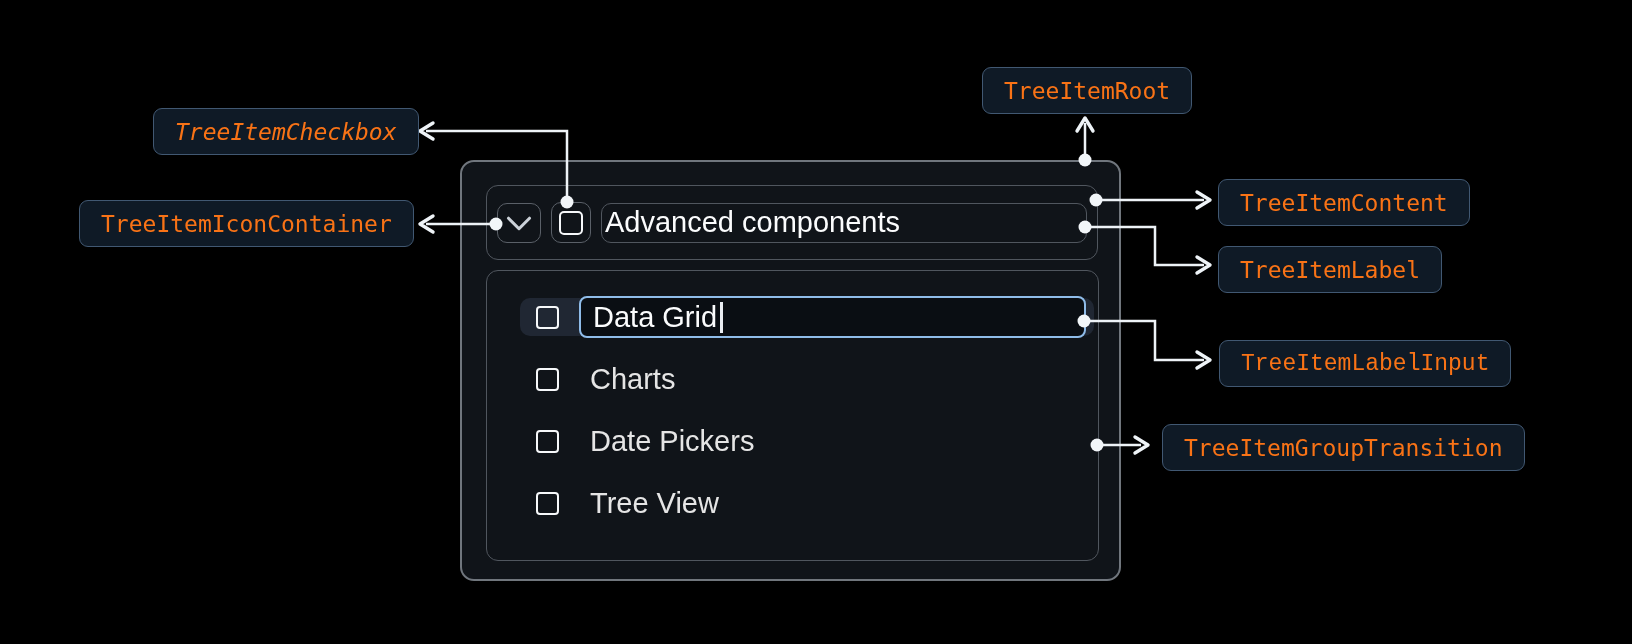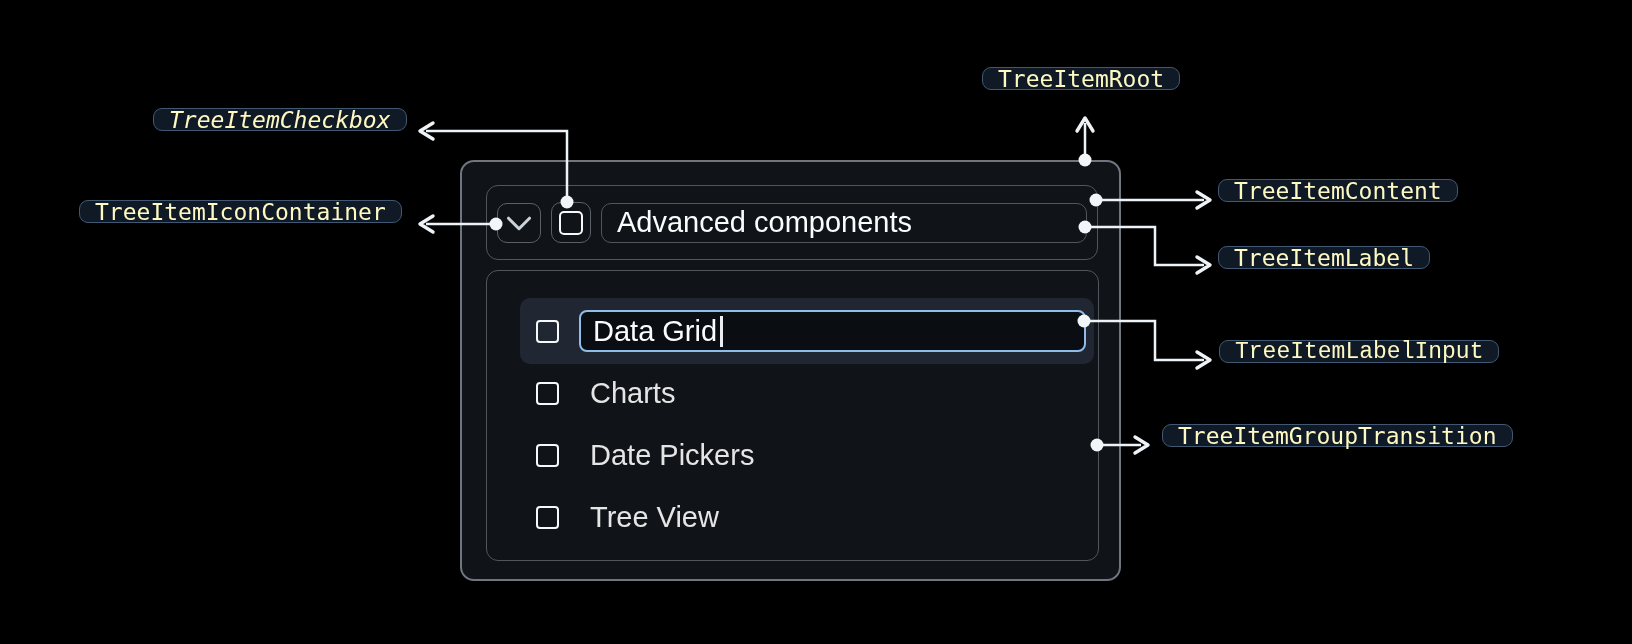--- a/index.html
+++ b/index.html
@@ -20,28 +20,28 @@
     pointer-events: none;
     z-index: 5;
   }
   .connectors path { fill: none; stroke: #eef3f7; stroke-width: 2.5; }
   .connectors path.head { stroke-width: 3.4; stroke-linecap: round; stroke-linejoin: round; }
   .connectors circle { fill: #f2f6f9; stroke: none; }
 
   
   .pill {
     position: absolute;
-    height: 23px;
+    height: 47px;
     display: flex;
     align-items: center;
-    padding: 0 15px;
+    padding: 0 21px;
     background: #0f1a26;
     border: 1.5px solid #415872;
     border-radius: 9px;
-    color: #fef9c3;
+    color: #f97316;
     font-family: "DejaVu Sans Mono", monospace;
     font-size: 23px;
     white-space: nowrap;
     z-index: 6;
   }
 
   
   .tree-root {
     position: absolute;
     left: 460px; top: 160px;
@@ -81,37 +81,37 @@
     border-radius: 5px;
   }
   .label-box {
     flex: 1;
     margin-left: 10px;
     margin-right: 10px;
     height: 40px;
     border: 1.5px solid #50565e;
     border-radius: 10px;
     display: flex; align-items: center;
-    padding-left: 15px;
+    padding-left: 3px;
     color: #fbfcfd;
     font-size: 29px;
     overflow: hidden;
     white-space: nowrap;
   }
   .group-box {
     position: absolute;
     left: 24px; top: 108px;
     width: 613px; height: 291px;
     border: 1.5px solid #50565e;
     border-radius: 12px;
   }
   .tree-row {
     position: absolute;
     left: 33px; right: 4px;
-    height: 66px;
+    height: 38px;
     display: flex;
     align-items: center;
   }
   .tree-row.editing {
     background: #202733;
     border-radius: 10px;
   }
   .row-checkbox {
     position: absolute;
     left: 16px;

